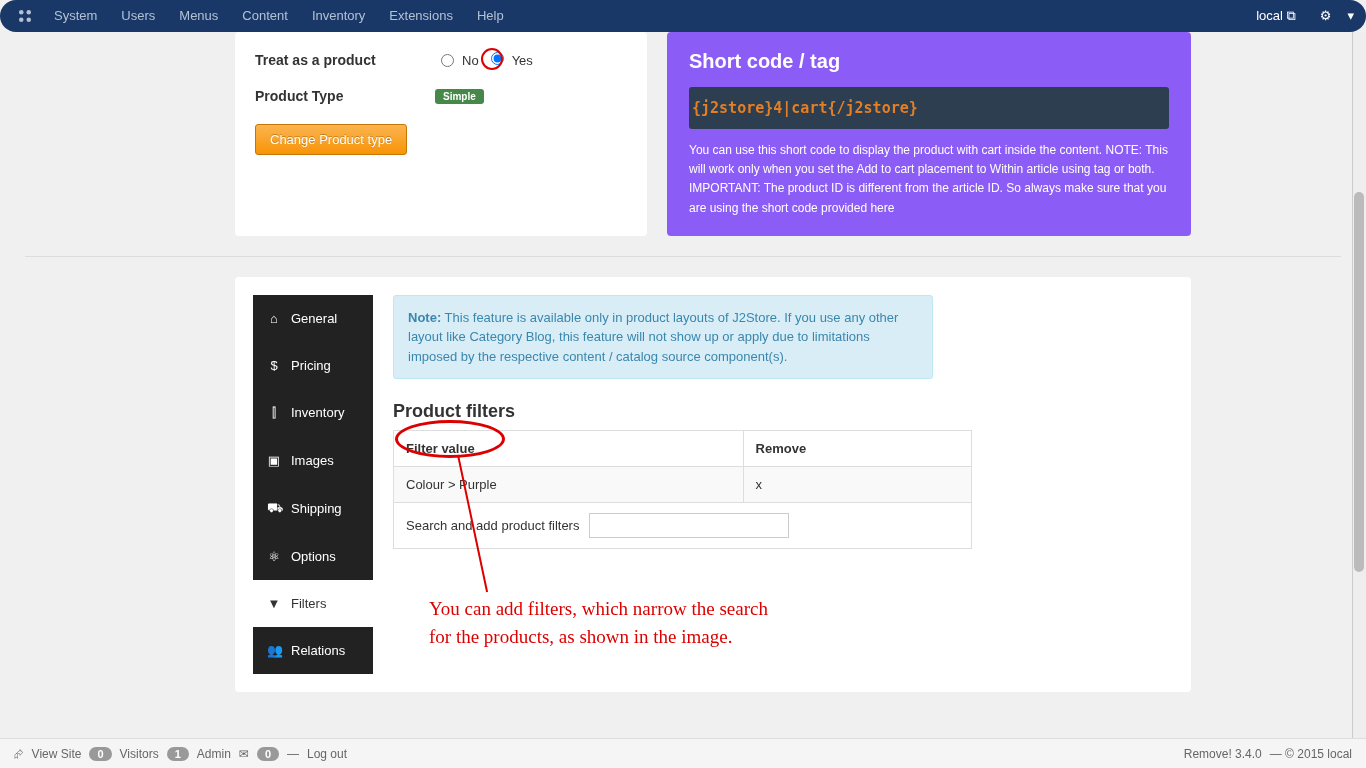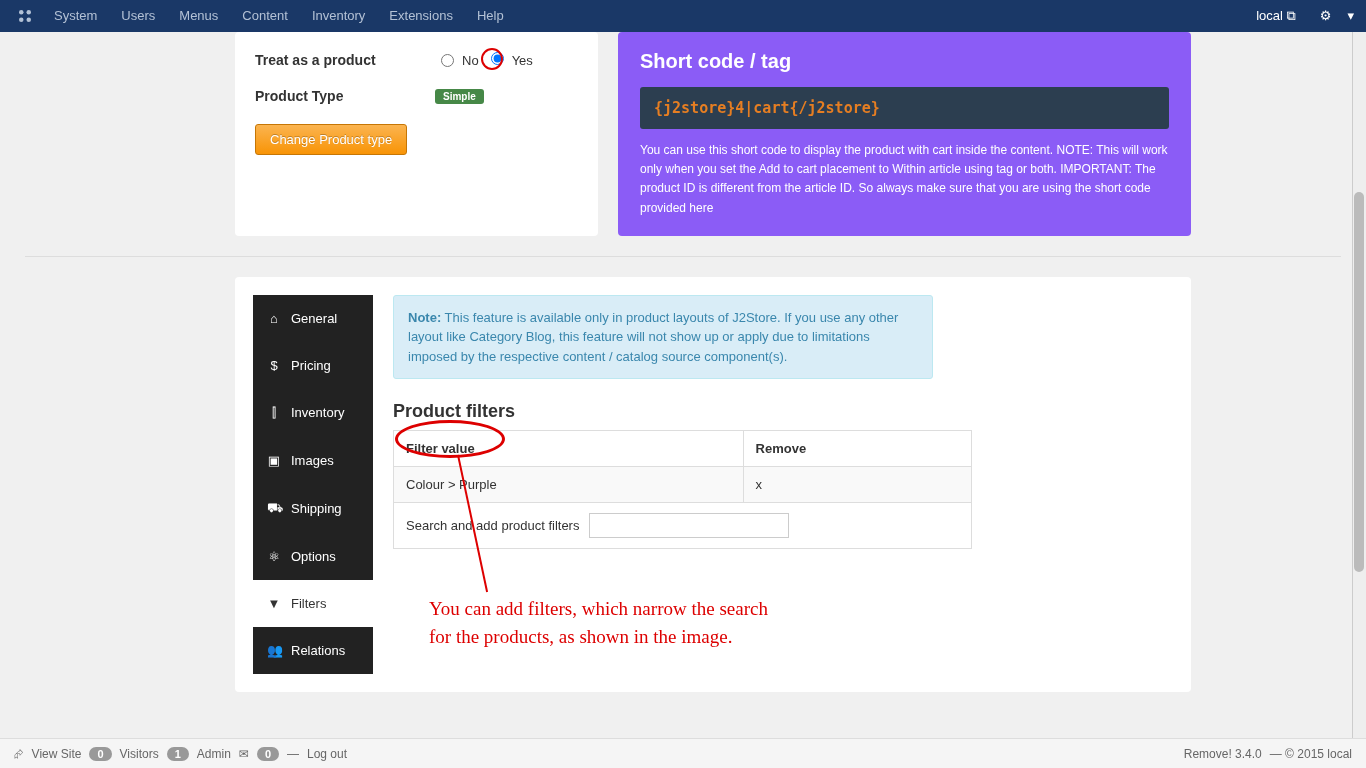--- a/index.html
+++ b/index.html
@@ -1,42 +1,42 @@
 <!DOCTYPE html>
 <html><head>
 <meta charset="utf-8">
 <style>
 * { box-sizing: border-box; margin: 0; padding: 0; }
 body { font-family: -apple-system, BlinkMacSystemFont, "Segoe UI", Helvetica, Arial, sans-serif; font-size: 13px; background: #f0f0f0; color: #333; }
 
 
-.navbar { background: #1a3867; color: #b3c1d5; height: 32px; display: flex; padding: 0 8px; justify-content: space-between; }
+.navbar { background: #1a3867; color: #b3c1d5; height: 32px; display: flex; padding: 0 8px; justify-content: space-between; border-radius: 16px; }
 .navbar-left { display: flex; align-items: center; }
 .navbar-item { padding: 0 12px; font-size: 13px; color: #b3c1d5; cursor: pointer; line-height: 32px; }
 .navbar-right { display: flex; align-items: center; }
 .navbar-right .navbar-item { color: #fff; }
 .joomla-icon { width: 18px; height: 18px; margin: 0 8px; }
 
 
 .content-wrap { background: #f0f0f0; padding: 0 0 40px 0; overflow: auto; height: calc(100vh - 62px); }
 .content-inner { max-width: 1340px; margin: 0 auto; padding: 0 12px; }
 
 
 .top-row { display: flex; gap: 20px; margin-bottom: 20px; }
-.panel-white { background: #fff; border-radius: 4px; padding: 20px; width: 363px; margin-left: 210px; }
+.panel-white { background: #fff; border-radius: 4px; padding: 20px; width: 412px; margin-left: 210px; }
 .form-row { display: flex; align-items: center; margin-bottom: 20px; }
 .form-label { width: 180px; font-weight: bold; font-size: 14px; color: #333; }
 .radio-group { display: flex; align-items: center; gap: 6px; }
 .radio-group input[type="radio"] { margin: 0 2px 0 6px; }
 .badge-green { background: #468847; color: #fff; padding: 2px 8px; border-radius: 3px; font-size: 10px; font-weight: bold; }
 .btn-orange { background: linear-gradient(#fbb450, #f89406); border: 1px solid #c67605; color: #fff; padding: 7px 14px; border-radius: 3px; font-size: 13px; cursor: pointer; text-shadow: 0 -1px 0 rgba(0,0,0,0.25); }
 
 .panel-teal { background: #8b5cf6; color: #fff; border-radius: 4px; padding: 18px 22px; flex: 1; margin-right: 150px; }
 .panel-teal h3 { font-size: 20px; font-weight: bold; margin-bottom: 14px; }
-.code-box { background: #2c3e50; color: #e67e22; padding: 12px 14px; border-radius: 3px; font-family: monospace; font-size: 15px; font-weight: bold; margin-bottom: 12px; }
+.code-box { background: #2c3e50; color: #e67e22; padding: 12px 3px; border-radius: 3px; font-family: monospace; font-size: 15px; font-weight: bold; margin-bottom: 12px; }
 .panel-teal p { font-size: 12px; line-height: 1.6; }
 
 .divider-row { border-top: 1px solid #ddd; margin: 0 0 20px 0; }
 
 
 .panel-main { background: #fff; border-radius: 4px; padding: 18px; margin: 0 150px 0 210px; display: flex; gap: 20px; }
 .side-tabs { width: 120px; background: #222; list-style: none; }
 .side-tabs li { color: #fff; padding: 16px 14px; font-size: 13px; cursor: pointer; display: flex; align-items: center; gap: 10px; }
 .side-tabs li.active { background: #fff; color: #333; }
 .tab-icon { width: 14px; display: inline-block; text-align: center; }

